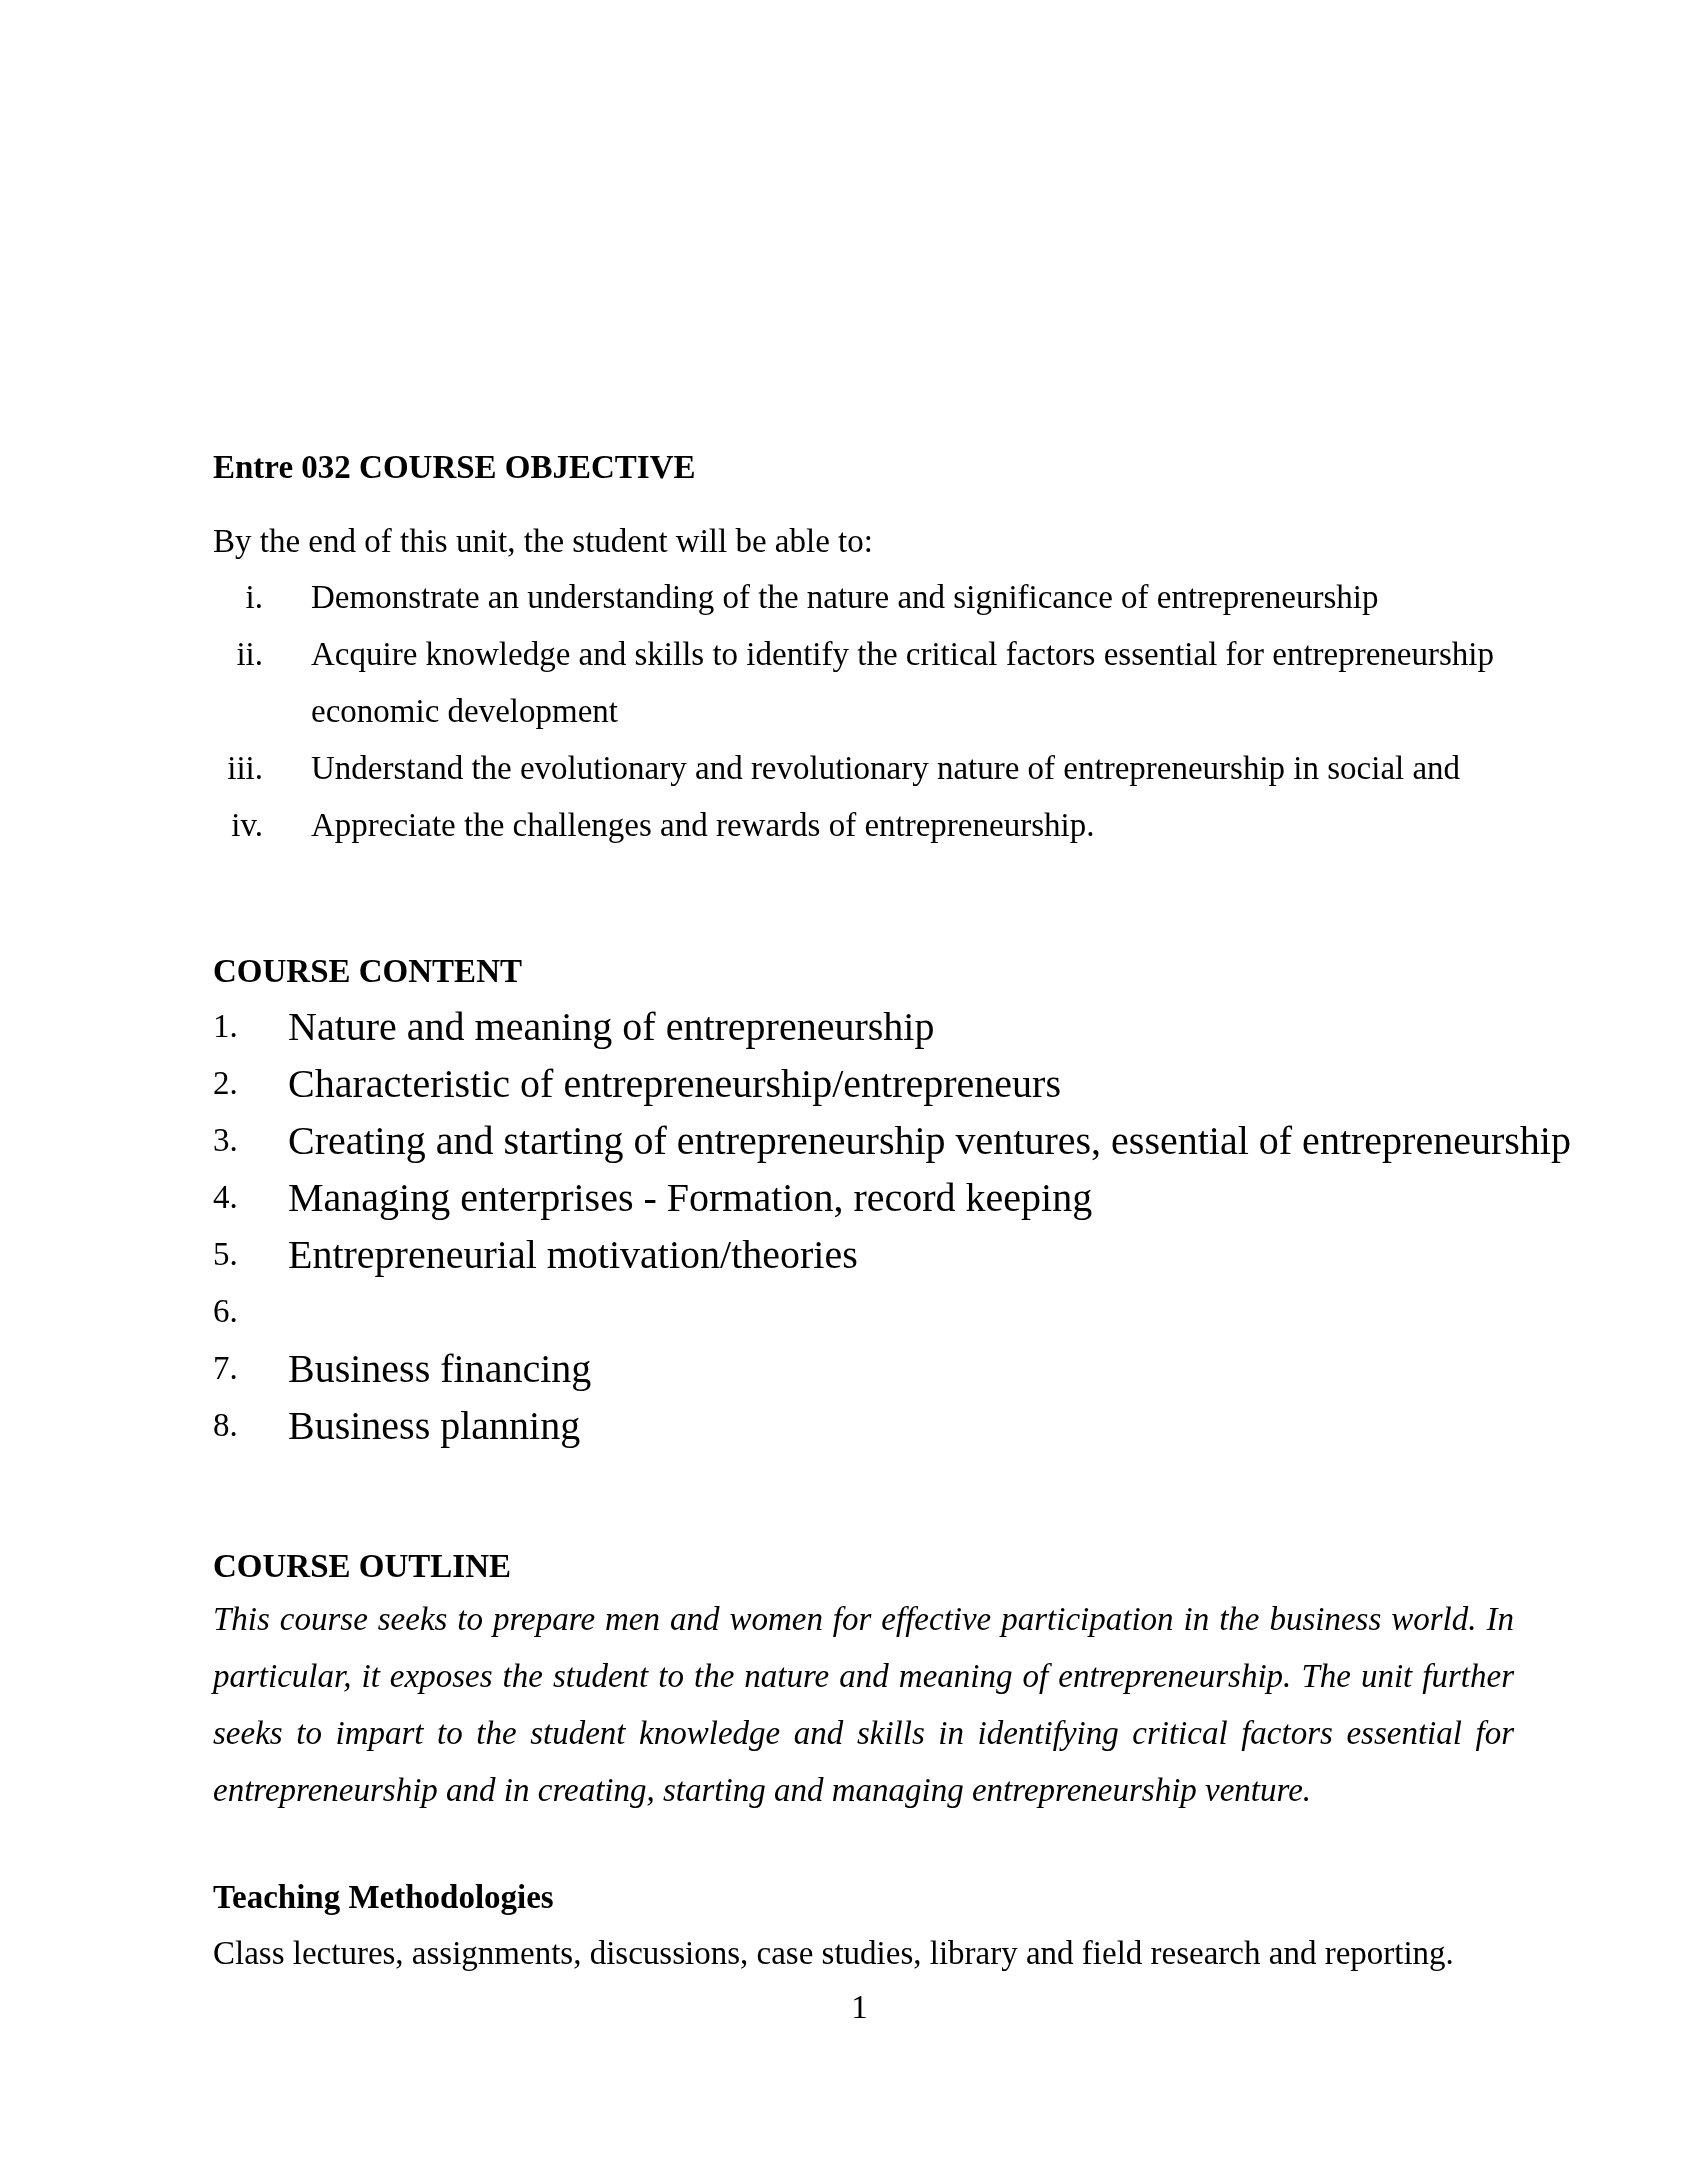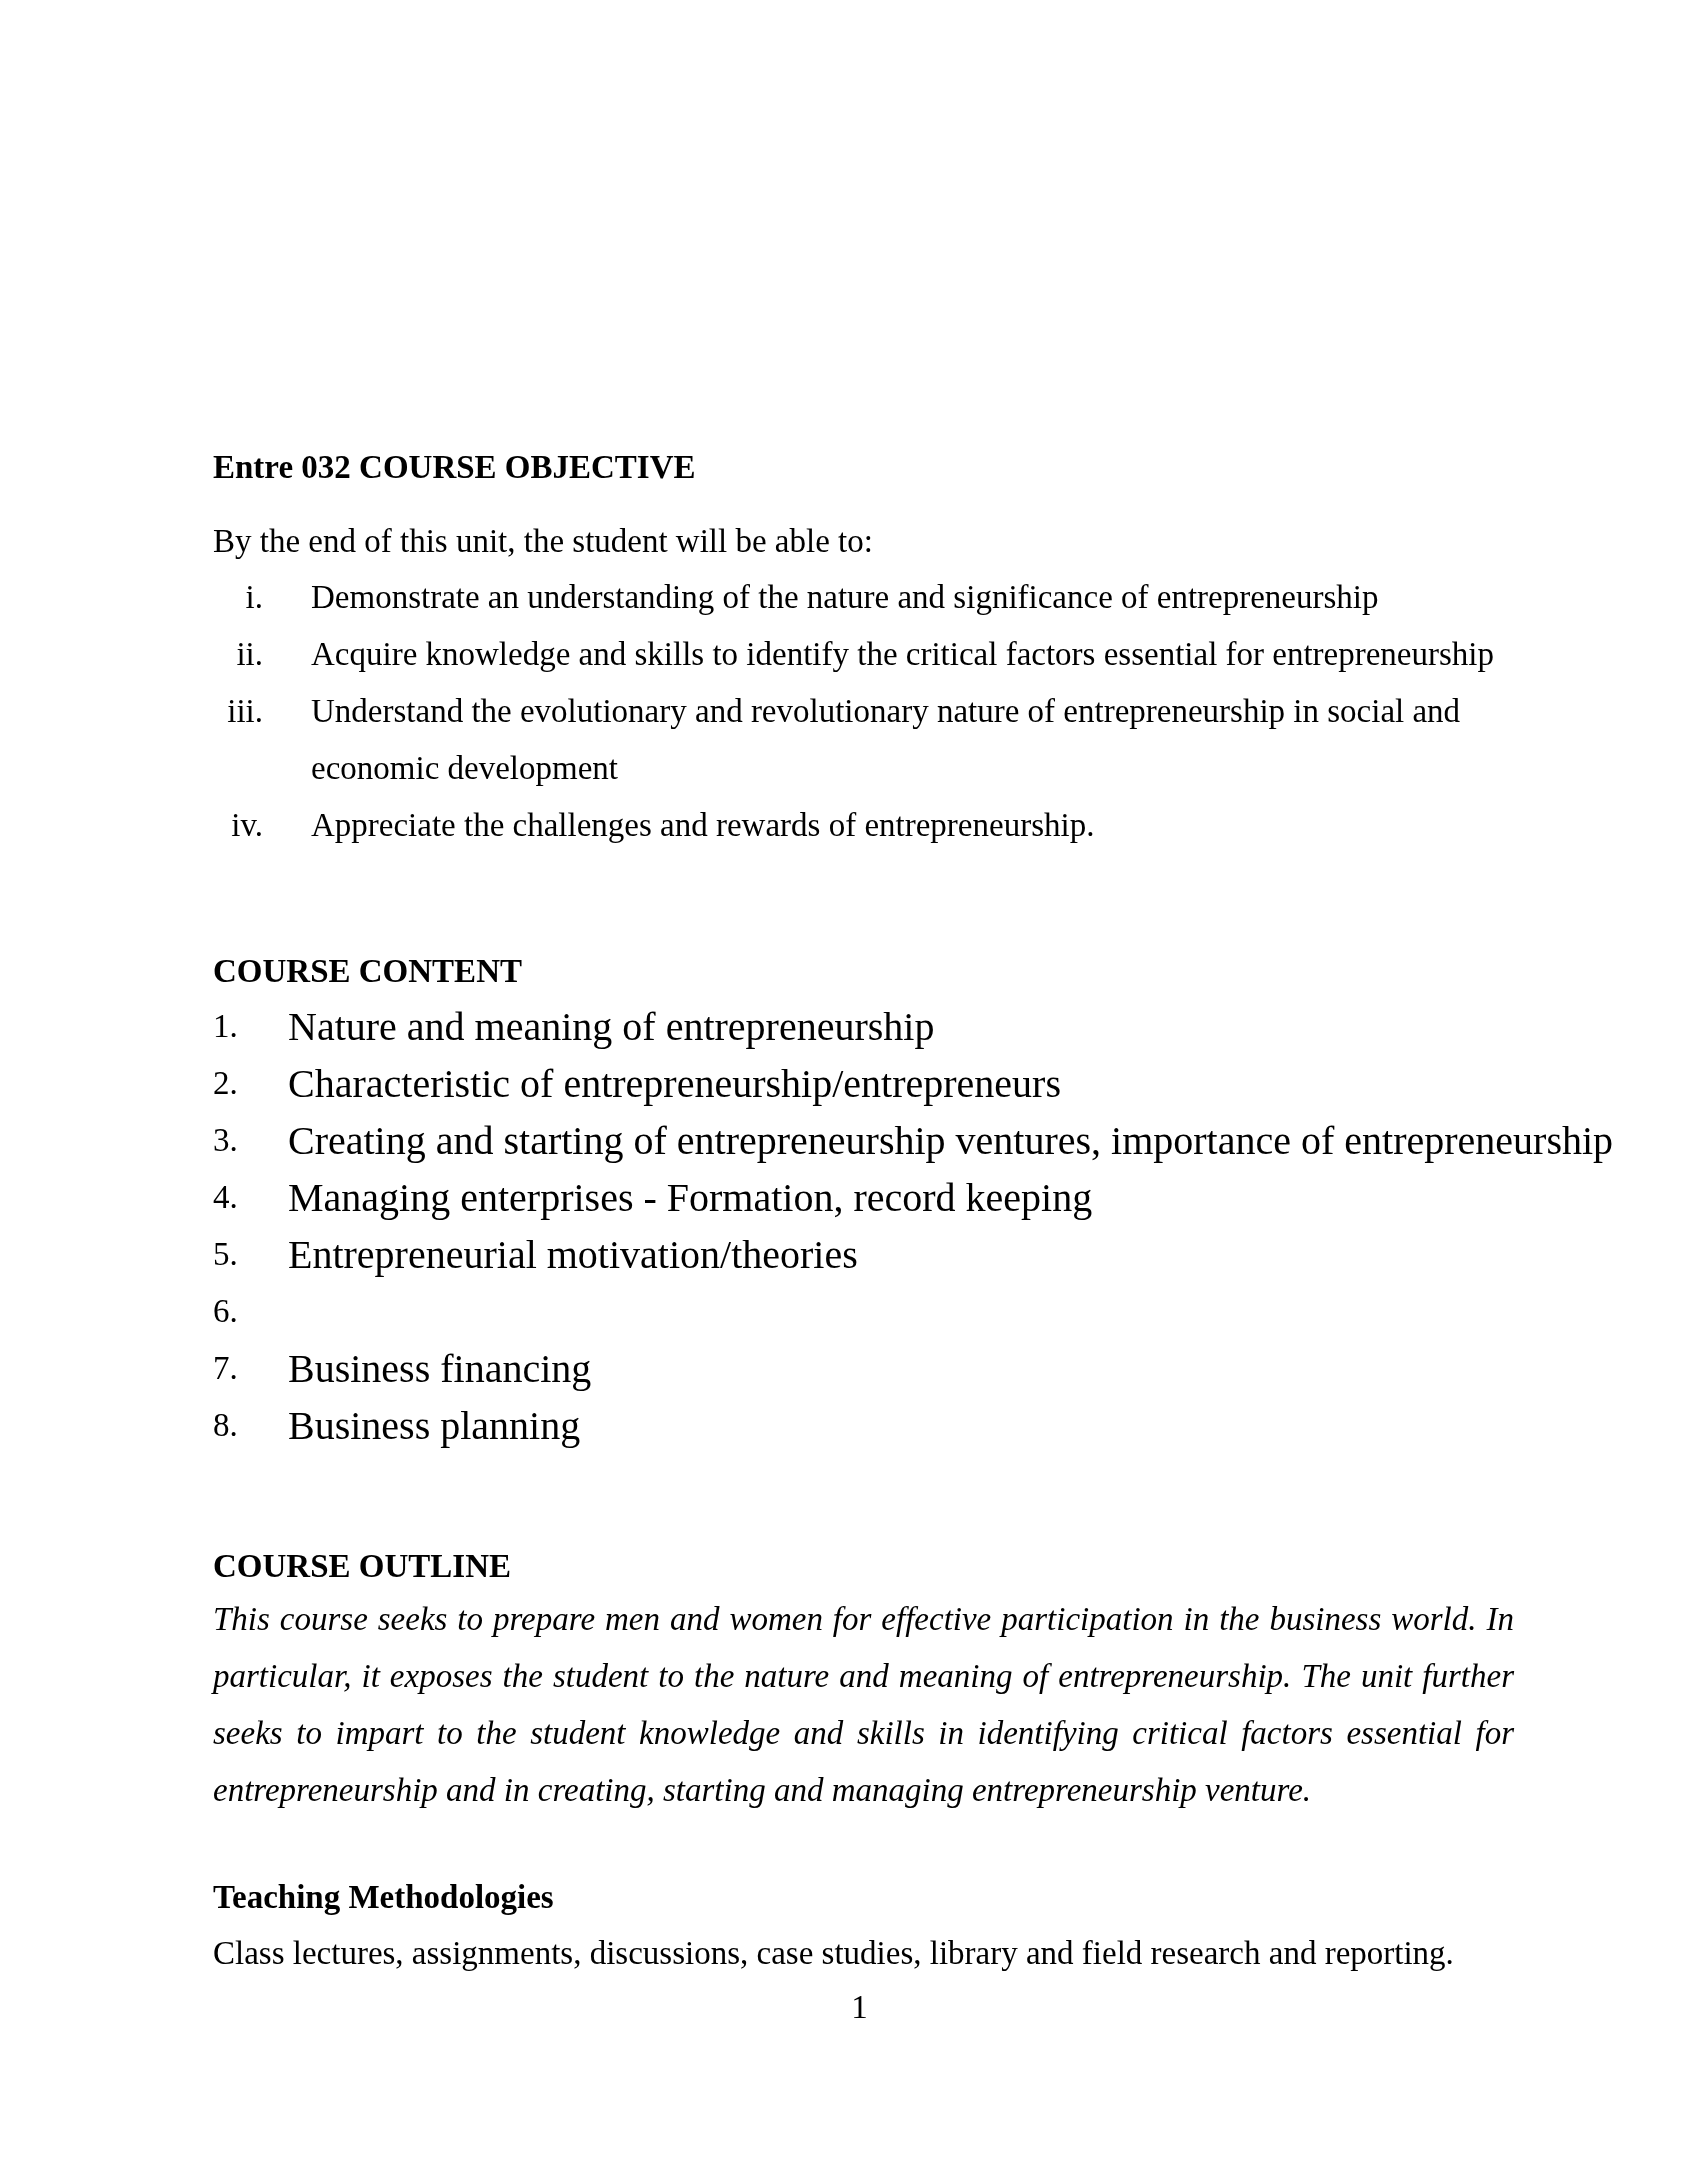--- a/index.html
+++ b/index.html
@@ -53,46 +53,46 @@
   <div id="objectives" class="text-block">
     <div class="obj-item">
       <span class="obj-num">i.</span>
       <span class="obj-text">Demonstrate an understanding of the nature and significance of entrepreneurship</span>
     </div>
     <div class="obj-item">
       <span class="obj-num">ii.</span>
       <span class="obj-text">Acquire knowledge and skills to identify the critical factors essential for entrepreneurship</span>
     </div>
     <div class="obj-item">
+      <span class="obj-text">economic development</span>
+    </div>
+    <div class="obj-item">
       <span class="obj-num">iii.</span>
       <span class="obj-text">Understand the evolutionary and revolutionary nature of entrepreneurship in social and</span>
-    </div>
-    <div class="obj-item">
-      <span class="obj-text">economic development</span>
     </div>
     <div class="obj-item">
       <span class="obj-num">iv.</span>
       <span class="obj-text">Appreciate the challenges and rewards of entrepreneurship.</span>
     </div>
   </div>
 
   <div id="heading-content" class="text-block line bold">COURSE CONTENT</div>
 
   <div id="content-list" class="text-block">
     <div class="content-item">
       <span class="content-num">1.</span>
       <span class="content-text">Nature and meaning of entrepreneurship</span>
     </div>
     <div class="content-item">
       <span class="content-num">2.</span>
       <span class="content-text">Characteristic of entrepreneurship/entrepreneurs</span>
     </div>
     <div class="content-item">
       <span class="content-num">3.</span>
-      <span class="content-text">Creating and starting of entrepreneurship ventures, importance of entrepreneurship</span>
+      <span class="content-text">Creating and starting of entrepreneurship ventures, essential of entrepreneurship</span>
     </div>
     <div class="content-item">
       <span class="content-num">4.</span>
       <span class="content-text">Managing enterprises - Formation, record keeping</span>
     </div>
     <div class="content-item">
       <span class="content-num">5.</span>
       <span class="content-text">Entrepreneurial motivation/theories</span>
     </div>
     <div class="content-item">

